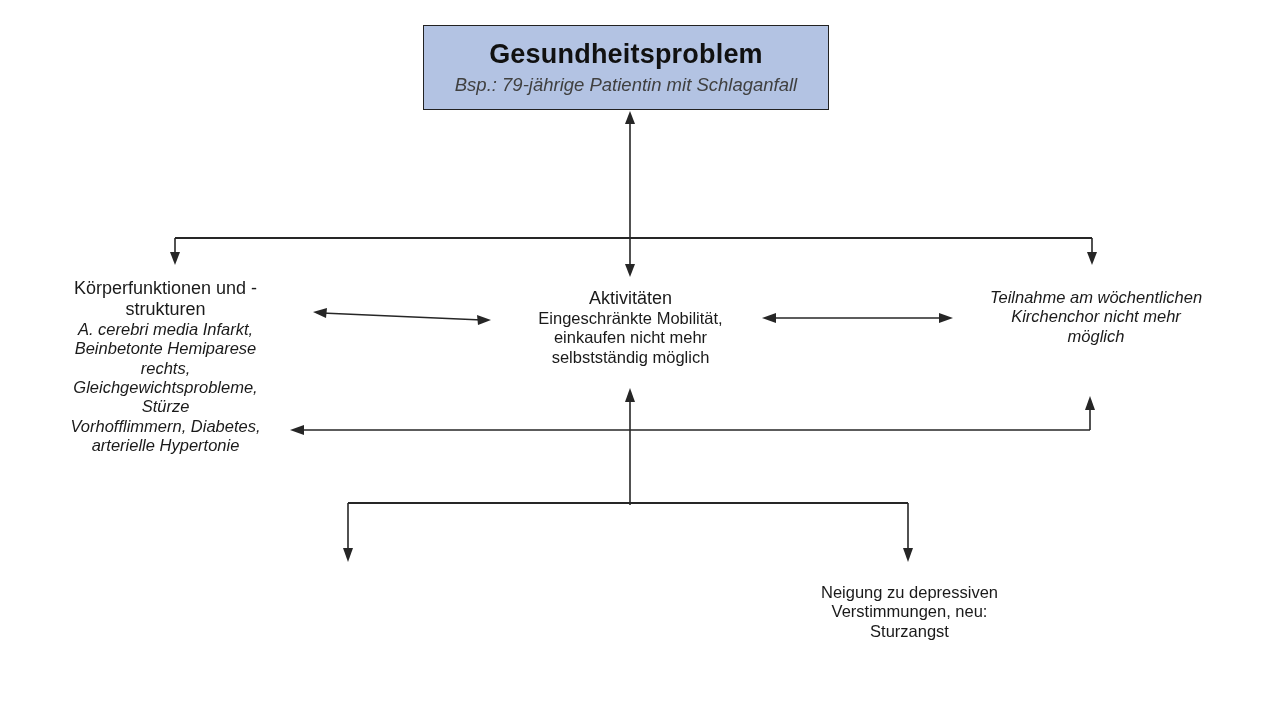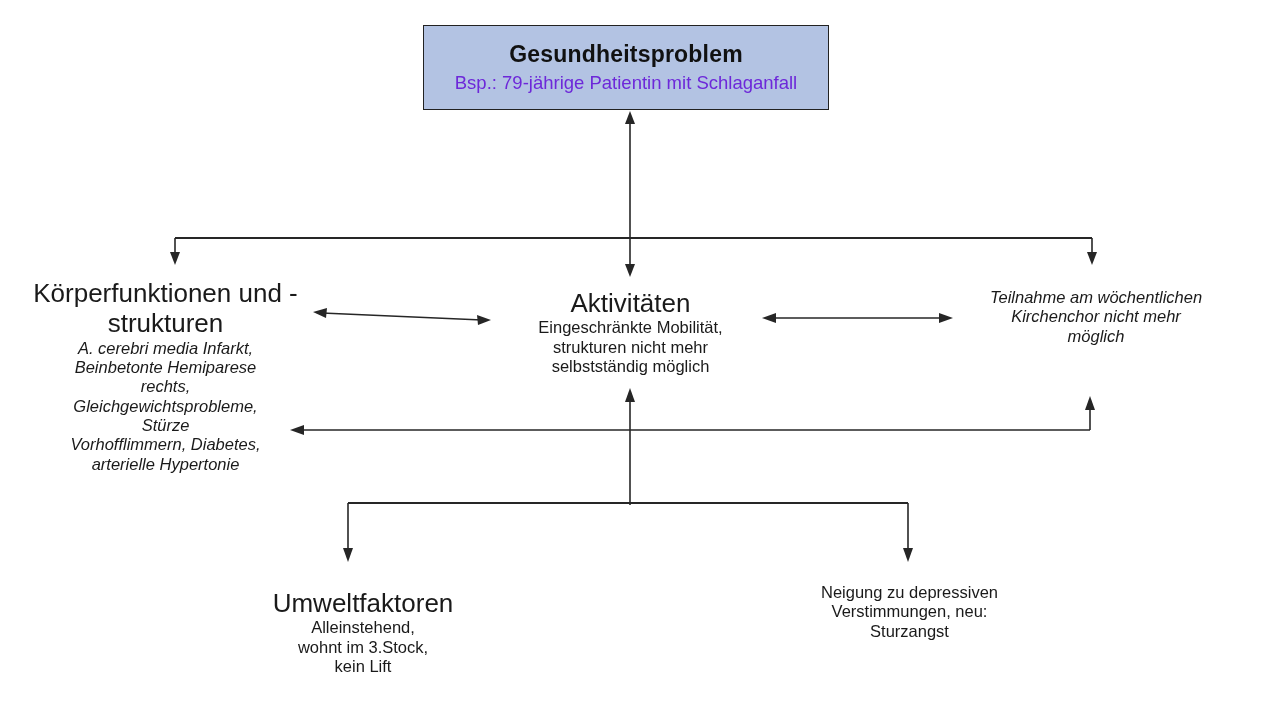--- a/index.html
+++ b/index.html
@@ -22,21 +22,21 @@
     top: 0;
     width: 1280px;
     height: 720px;
   }
   .node {
     position: absolute;
     text-align: center;
     line-height: 1.17;
   }
   .node .title {
-    font-size: 26px;
+    font-size: 18px;
     color: #1a1a1a;
     white-space: pre-line;
   }
   .node .sub {
     font-size: 16.5px;
     color: #1a1a1a;
     white-space: pre-line;
   }
   .node .sub.italic {
     font-style: italic;
@@ -51,28 +51,29 @@
     height: 85px;
     background: #b3c3e3;
     border: 1.3px solid #222222;
     box-sizing: border-box;
     display: flex;
     flex-direction: column;
     align-items: center;
     justify-content: center;
   }
   #health-box .title {
-    font-size: 23px;
+    font-size: 27px;
     font-weight: bold;
     color: #111111;
     letter-spacing: .2px;
   }
   #health-box .sub {
     font-size: 18.5px;
-    color: #6d28d9;
+    font-style: italic;
+    color: #404040;
     margin-top: 4px;
   }
 
   
   #body-func  { left: 18px;  top: 278px; width: 295px; }
   #activities { left: 497px; top: 288px; width: 267px; }
   #particip   { left: 960px; top: 288px; width: 272px; }
   #env-fac    { left: 232px; top: 588px; width: 262px; }
   #pers-fac   { left: 772px; top: 583px; width: 275px; }
 </style>
@@ -148,36 +149,30 @@
 rechts,
 Gleichgewichtsprobleme,
 Stürze
 Vorhofflimmern, Diabetes,
 arterielle Hypertonie</div>
   </div>
 
   <div id="activities" class="node">
     <div class="title">Aktivitäten</div>
     <div class="sub">Eingeschränkte Mobilität,
-strukturen nicht mehr
+einkaufen nicht mehr
 selbstständig möglich</div>
   </div>
 
   <div id="particip" class="node">
     <div class="sub italic">Teilnahme am wöchentlichen
 Kirchenchor nicht mehr
 möglich</div>
   </div>
 
-  <div id="env-fac" class="node">
-    <div class="title">Umweltfaktoren</div>
-    <div class="sub">Alleinstehend,
-wohnt im 3.Stock,
-kein Lift</div>
-  </div>
 
   <div id="pers-fac" class="node">
     <div class="sub">Neigung zu depressiven
 Verstimmungen, neu:
 Sturzangst</div>
   </div>
 
 </div>
 
 </body></html>

